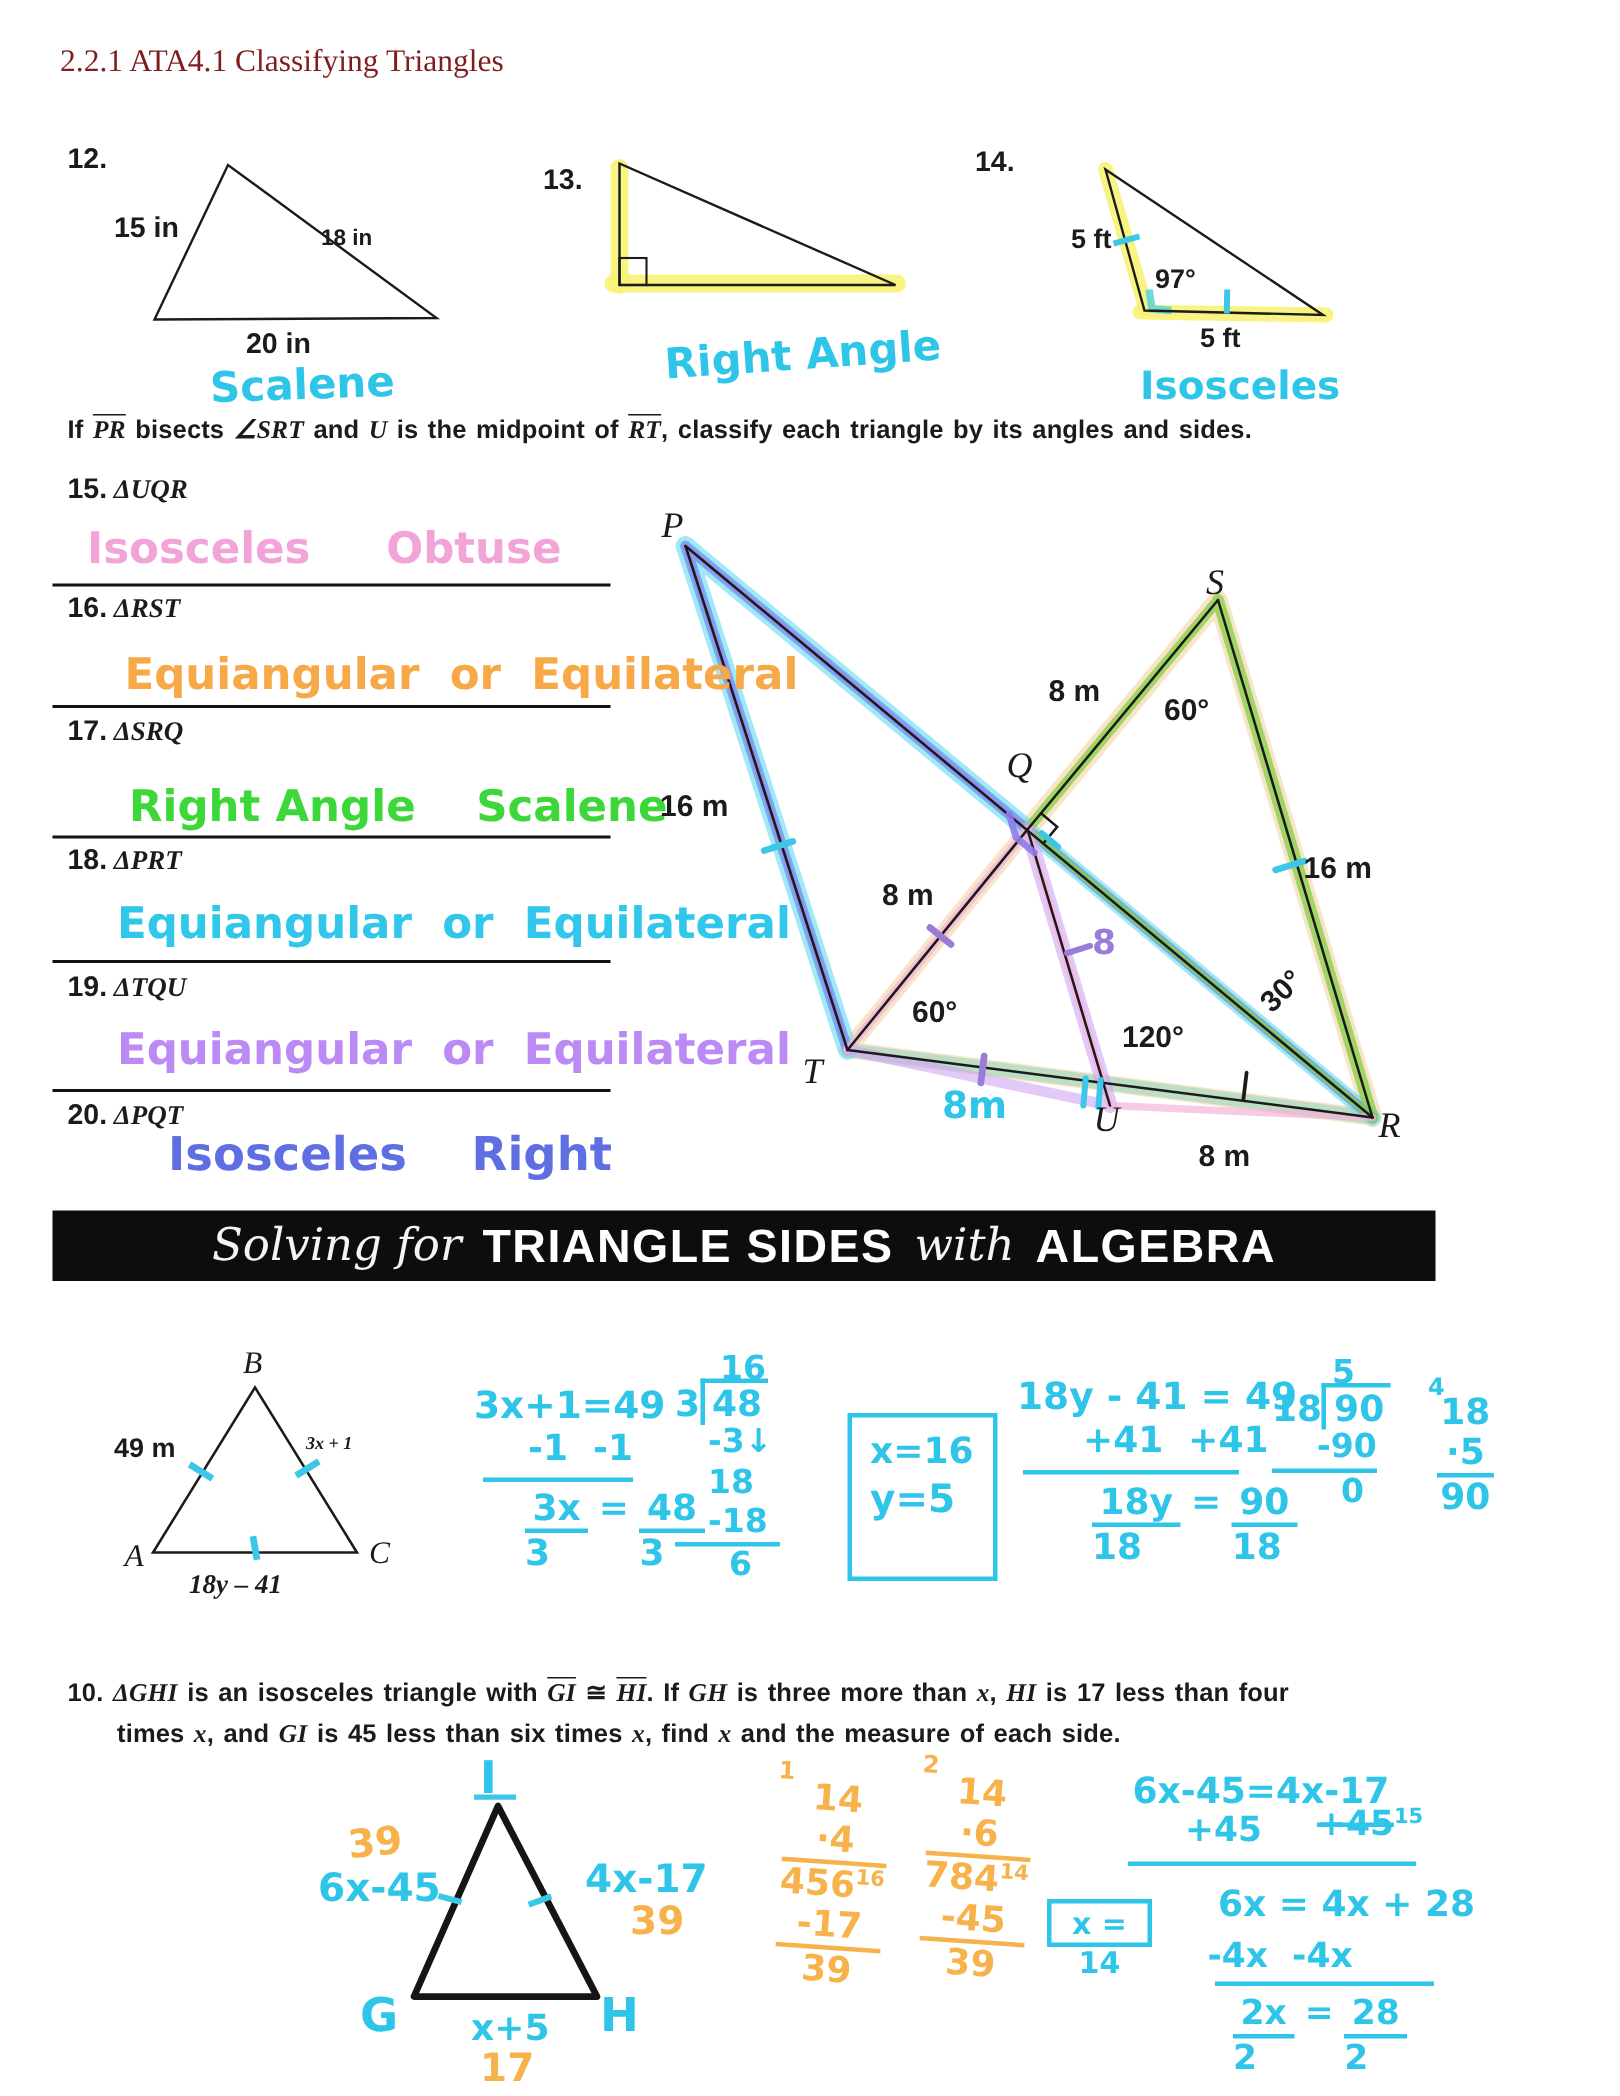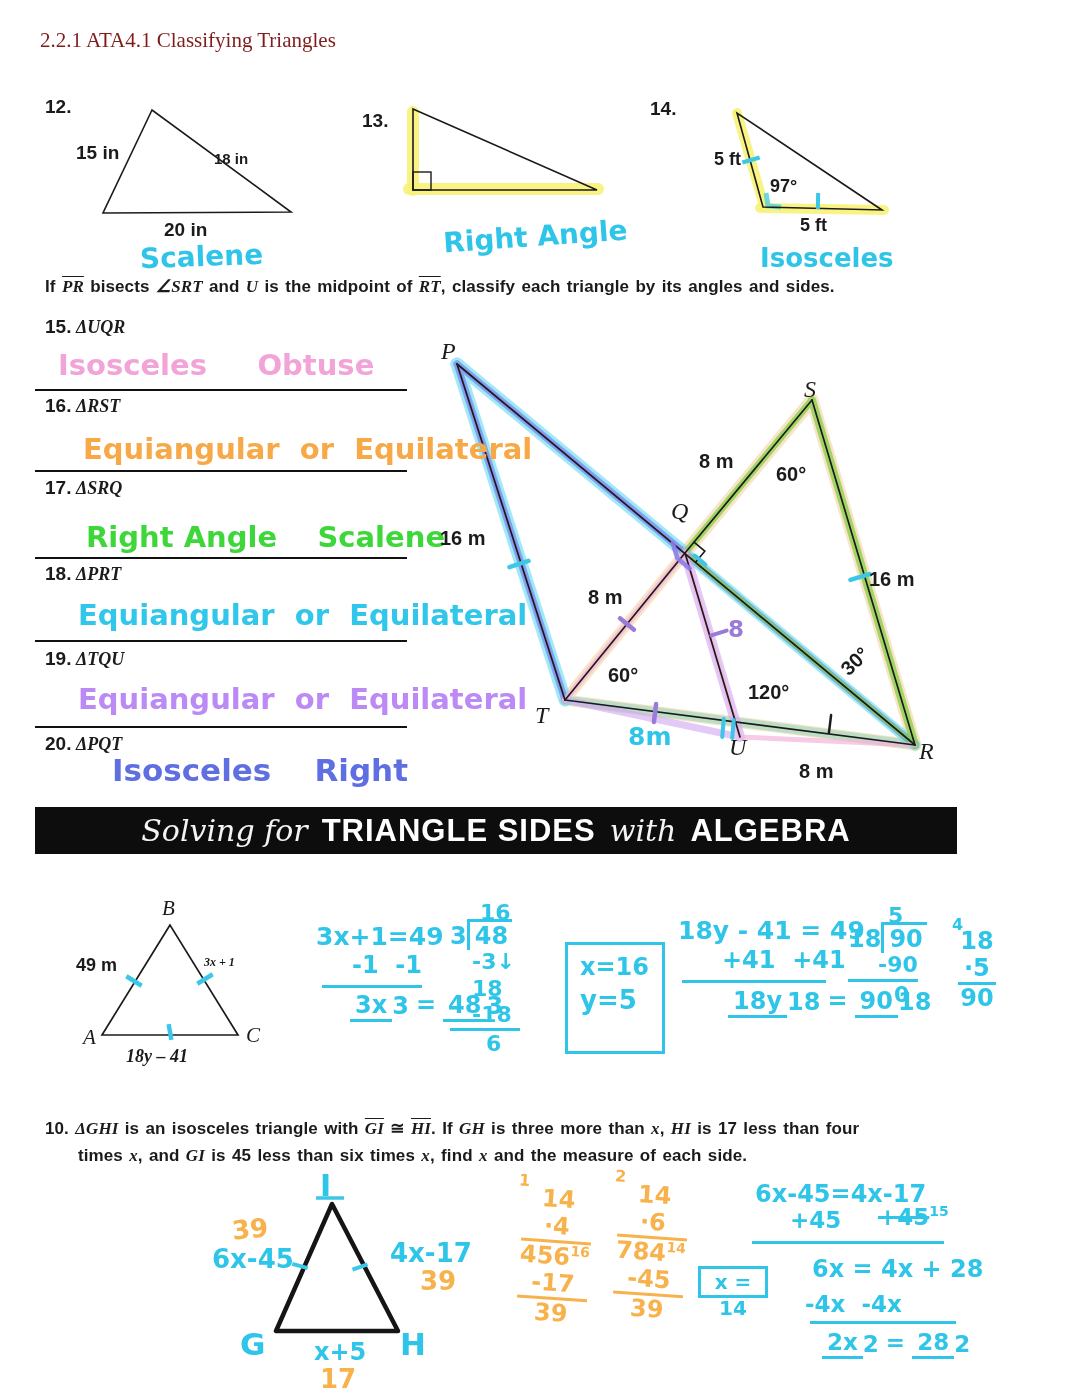--- a/index.html
+++ b/index.html
@@ -34,21 +34,21 @@
   .mu2{border-bottom:3px solid currentColor;padding:0 4px;}
   .mul sup,.strikewrap sup{font-size:14px;}
   .ldiv{position:absolute;font-family:"DejaVu Sans";font-weight:700;z-index:3;}
   .dq{font-size:22px;padding-left:30px;line-height:1;}
   .drow{font-size:24px;line-height:1.05;}
   .dvd{border-left:3px solid currentColor;border-top:3px solid currentColor;padding:0 4px 0 5px;}
   .dstep{font-size:22px;padding-left:22px;line-height:1.2;white-space:pre;}
   .du{border-bottom:3px solid currentColor;width:48px;}
   .fracrow{position:absolute;display:flex;align-items:flex-start;font-family:"DejaVu Sans";
            font-weight:700;font-size:24px;z-index:3;}
-  .frac{display:inline-flex;flex-direction:row;align-items:center;}
+  .frac{display:inline-flex;flex-direction:column;align-items:flex-start;}
   .fn{border-bottom:3px solid currentColor;padding:0 5px 1px 5px;line-height:1.1;}
   .fd{line-height:1.15;}
   .feq{margin:0 7px;line-height:1.1;}
   .wline{position:absolute;border-top:3px solid #2fc5e8;z-index:3;}
   .boxed{position:absolute;border:3.5px solid #2fc5e8;z-index:3;font-family:"DejaVu Sans";
          font-weight:700;color:#2fc5e8;}
   .strike{text-decoration:line-through;text-decoration-thickness:2.5px;}
 </style>
 </head>
 <body>

